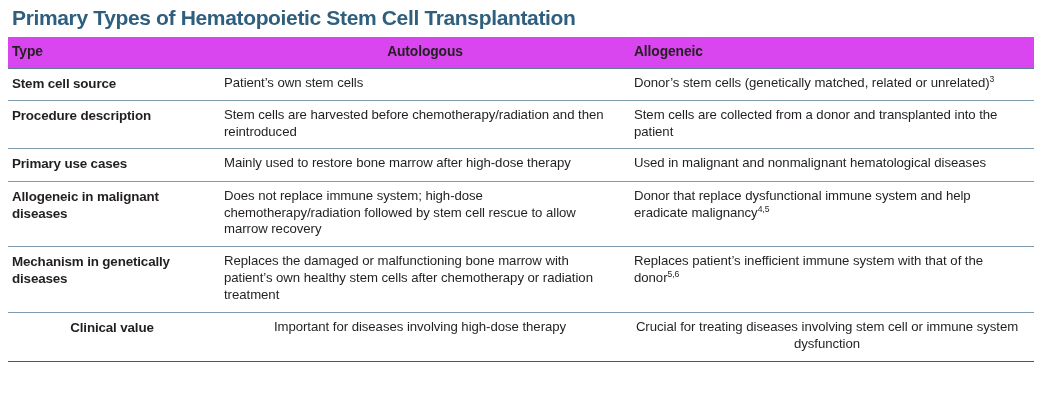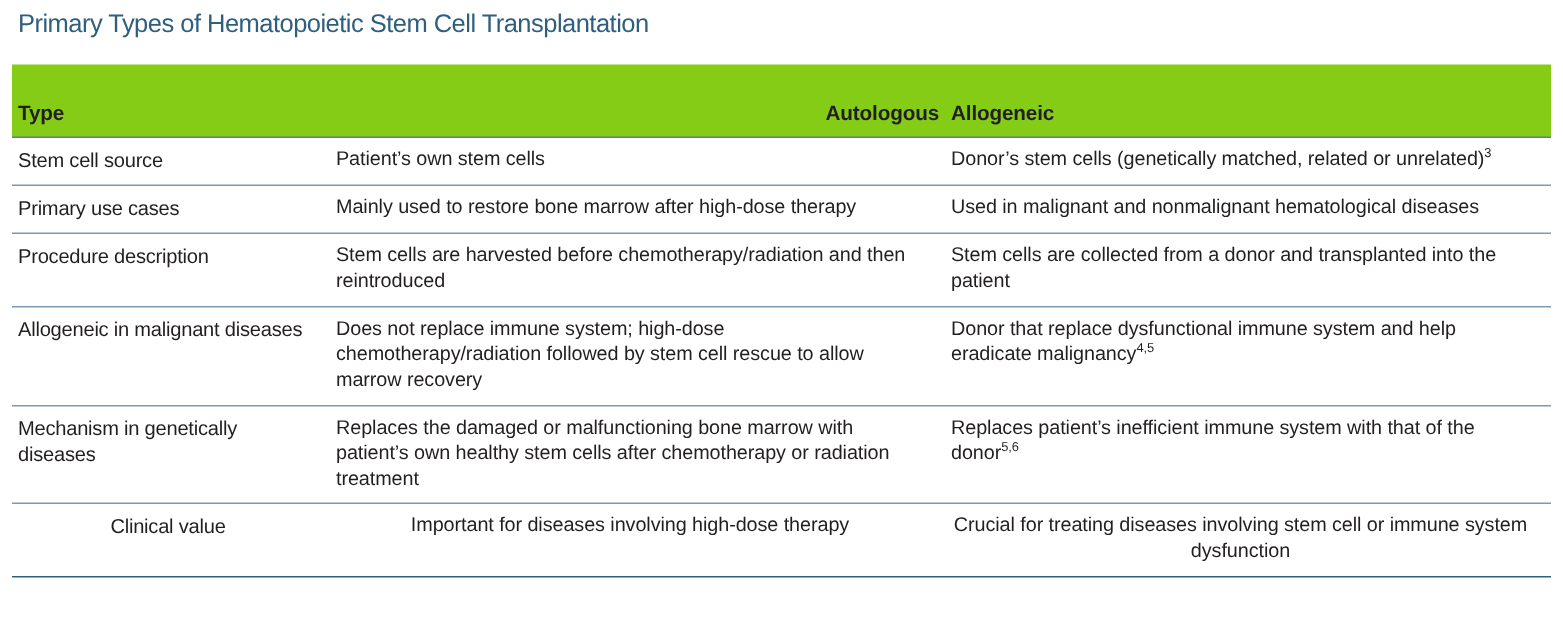--- a/index.html
+++ b/index.html
@@ -26,64 +26,64 @@
   .table-label {
     font-size: 14.5px;
     font-weight: 700;
     color: #2f5f7e;
     letter-spacing: -0.1px;
     padding: 9px 0 0 4px;
     line-height: 1.1;
   }
 
   .table-title {
-    font-size: 17px;
-    font-weight: 400;
+    font-size: 21px;
+    font-weight: 700;
     color: #2f5f7e;
     letter-spacing: -0.35px;
-    padding: 6px 0 18px 4px;
+    padding: 6px 0 7px 4px;
     line-height: 1.12;
   }
 
   table.hsct {
     width: 1026px;
     border-collapse: collapse;
     table-layout: fixed;
     font-size: 13.2px;
   }
 
   table.hsct col.c-type  { width: 212px; }
   table.hsct col.c-auto  { width: 410px; }
   table.hsct col.c-allo  { width: 404px; }
 
   thead th {
-    background: #84cc16;
+    background: #d946ef;
     font-weight: 700;
     font-size: 13.8px;
     color: #231f20;
     letter-spacing: -0.1px;
-    padding: 21px 4px 5px 4px;
+    padding: 4px 4px 5px 4px;
     height: 22px;
     vertical-align: middle;
     border-bottom: 1.6px solid #5b7f96;
   }
   thead th.h-type { text-align: left; padding-left: 4px; }
-  thead th.h-auto { text-align: right; }
+  thead th.h-auto { text-align: center; }
   thead th.h-allo { text-align: left; }
 
   tbody td {
     vertical-align: top;
     padding: 6px 14px 8px 4px;
     border-bottom: 1.3px solid #7d9bae;
     line-height: 1.28;
     letter-spacing: -0.05px;
   }
 
   tbody td.lbl {
-    font-weight: 400;
+    font-weight: 700;
     font-size: 13.4px;
     letter-spacing: -0.15px;
     padding-right: 8px;
   }
 
   tbody tr:last-child td {
     border-bottom: none;
     text-align: center;
   }
 
@@ -121,28 +121,28 @@
         <th class="h-allo">Allogeneic</th>
       </tr>
     </thead>
     <tbody id="table-body">
         <tr>
           <td class="lbl">Stem cell source</td>
           <td>Patient’s own stem cells</td>
           <td><span>Donor’s stem cells (genetically matched, related or unrelated)</span><sup>3</sup></td>
         </tr>
         <tr>
+          <td class="lbl">Procedure description</td>
+          <td>Stem cells are harvested before chemotherapy/radiation and then reintroduced</td>
+          <td><span>Stem cells are collected from a donor and transplanted into the patient</span></td>
+        </tr>
+        <tr>
           <td class="lbl">Primary use cases</td>
           <td>Mainly used to restore bone marrow after high-dose therapy</td>
           <td><span>Used in malignant and nonmalignant hematological diseases</span></td>
-        </tr>
-        <tr>
-          <td class="lbl">Procedure description</td>
-          <td>Stem cells are harvested before chemotherapy/radiation and then reintroduced</td>
-          <td><span>Stem cells are collected from a donor and transplanted into the patient</span></td>
         </tr>
         <tr>
           <td class="lbl">Allogeneic in malignant diseases</td>
           <td>Does not replace immune system; high-dose chemotherapy/radiation followed by stem cell rescue to allow marrow recovery</td>
           <td><span>Donor that replace dysfunctional immune system and help eradicate malignancy</span><sup>4,5</sup></td>
         </tr>
         <tr>
           <td class="lbl">Mechanism in genetically diseases</td>
           <td>Replaces the damaged or malfunctioning bone marrow with patient’s own healthy stem cells after chemotherapy or radiation treatment</td>
           <td><span>Replaces patient’s inefficient immune system with that of the donor</span><sup>5,6</sup></td>

